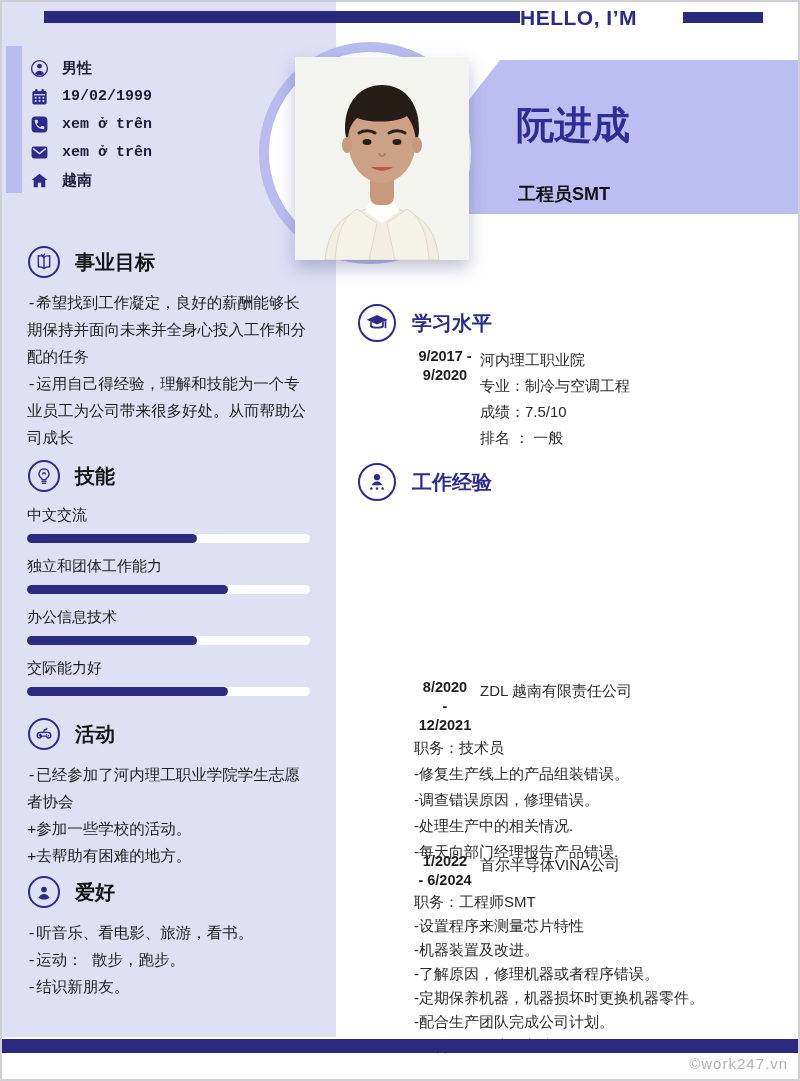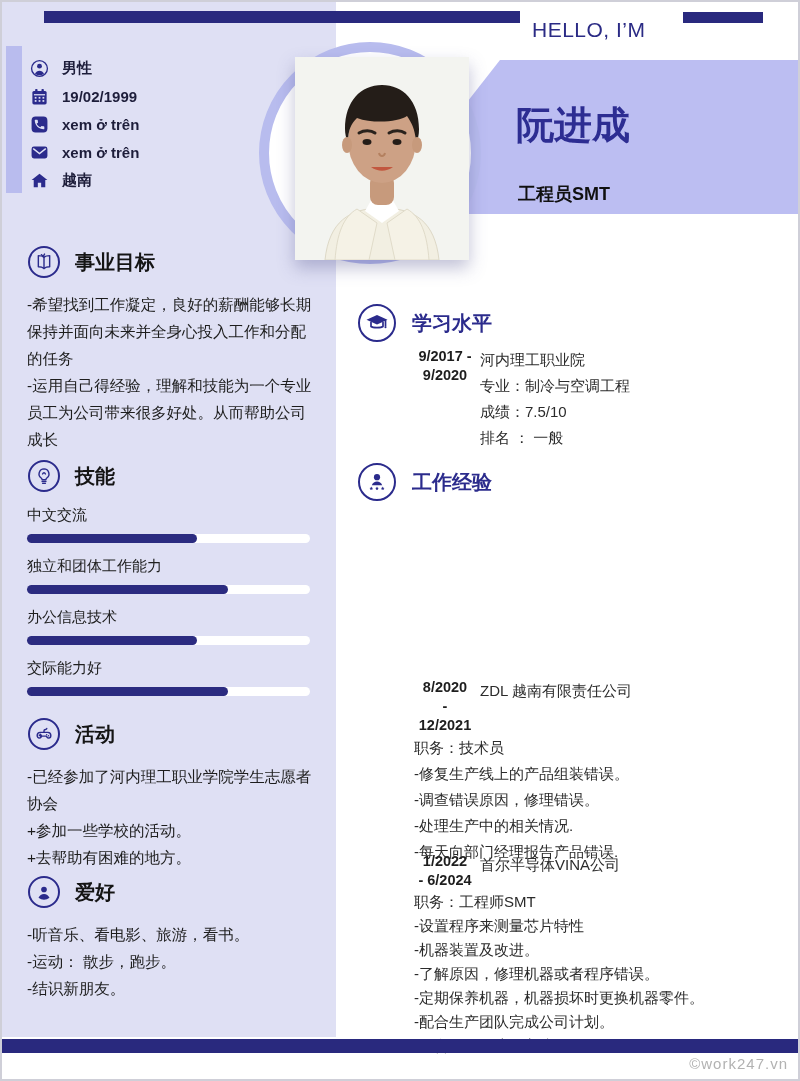--- a/index.html
+++ b/index.html
@@ -2,21 +2,21 @@
 <html><head>
 <meta charset="utf-8">
 <style>
   * { margin:0; padding:0; box-sizing:border-box; }
   body { background:#ececf0; font-family:"Liberation Sans","DejaVu Sans",sans-serif; }
   .page { position:relative; width:800px; height:1081px; background:#ffffff;
           border:2px solid #cfcfd8; overflow:hidden; }
 
   
   .sidebar { position:absolute; left:0; top:0; width:334px; height:1035px;
-             background:#dfe0f4; z-index:1; }
+             background:#dfe0f4; z-index:1;font-family:Liberation Mono, monospace; }
   .accent-strip { position:absolute; left:4px; top:44px; width:16px; height:147px;
                   background:#b9bcee; }
   .info-list { position:absolute; left:28px; top:52px; }
   .info-row { display:flex; align-items:center; gap:13px; height:28px; }
   .info-row svg { width:19px; height:19px; flex:0 0 auto; }
   .info-text { font-size:15px; font-weight:bold; color:#1d1d3a; }
 
   .side-sec { position:absolute; left:0; width:334px; }
   .sec-head { display:flex; align-items:center; gap:15px; padding-left:26px; }
   .sec-icon { width:32px; height:32px; border:2.5px solid #2b2b8c; border-radius:50%;
@@ -25,22 +25,22 @@
   .sec-title-left { font-size:20px; font-weight:bold; color:#141414; }
   .sec-body { padding:13px 22px 0 25px; font-size:15.5px; line-height:27px; color:#1d1d1d; }
 
   .skill-item { padding:0 24px 0 25px; margin-top:14px; }
   .skill-label { font-size:15px; color:#202020; margin-bottom:9px; }
   .skill-track { width:283px; height:9px; background:#ffffff; border-radius:5px; }
   .skill-fill  { height:9px; background:#2b2b80; border-radius:5px; }
 
   
   .bar-long  { position:absolute; left:42px;  top:9px;  width:476px; height:12px; background:#29297e; z-index:4; }
-  .hello     { position:absolute; left:530px; top:4px;  font-size:21px; font-weight:normal;
-               color:#2b2b85; letter-spacing:.5px; z-index:4;margin-top:12px; }
+  .hello     { position:absolute; left:518px; top:4px;  font-size:21px; font-weight:bold;
+               color:#2b2b85; letter-spacing:.5px; z-index:4; }
   .bar-short { position:absolute; left:681px; top:10px; width:80px; height:11px; background:#29297e; z-index:4; }
 
   .name-panel { position:absolute; left:462px; top:58px; width:336px; height:154px;
                 background:#bcbef2; z-index:2;
                 clip-path:polygon(36px 0, 100% 0, 100% 100%, 0 100%, 0 46px); }
   .person-name { position:absolute; left:514px; top:98px; font-size:38px; font-weight:bold;
                  color:#2d2d92; z-index:3; }
   .person-title { position:absolute; left:516px; top:180px; font-size:18px; font-weight:bold;
                   color:#101010; z-index:3; }
 

